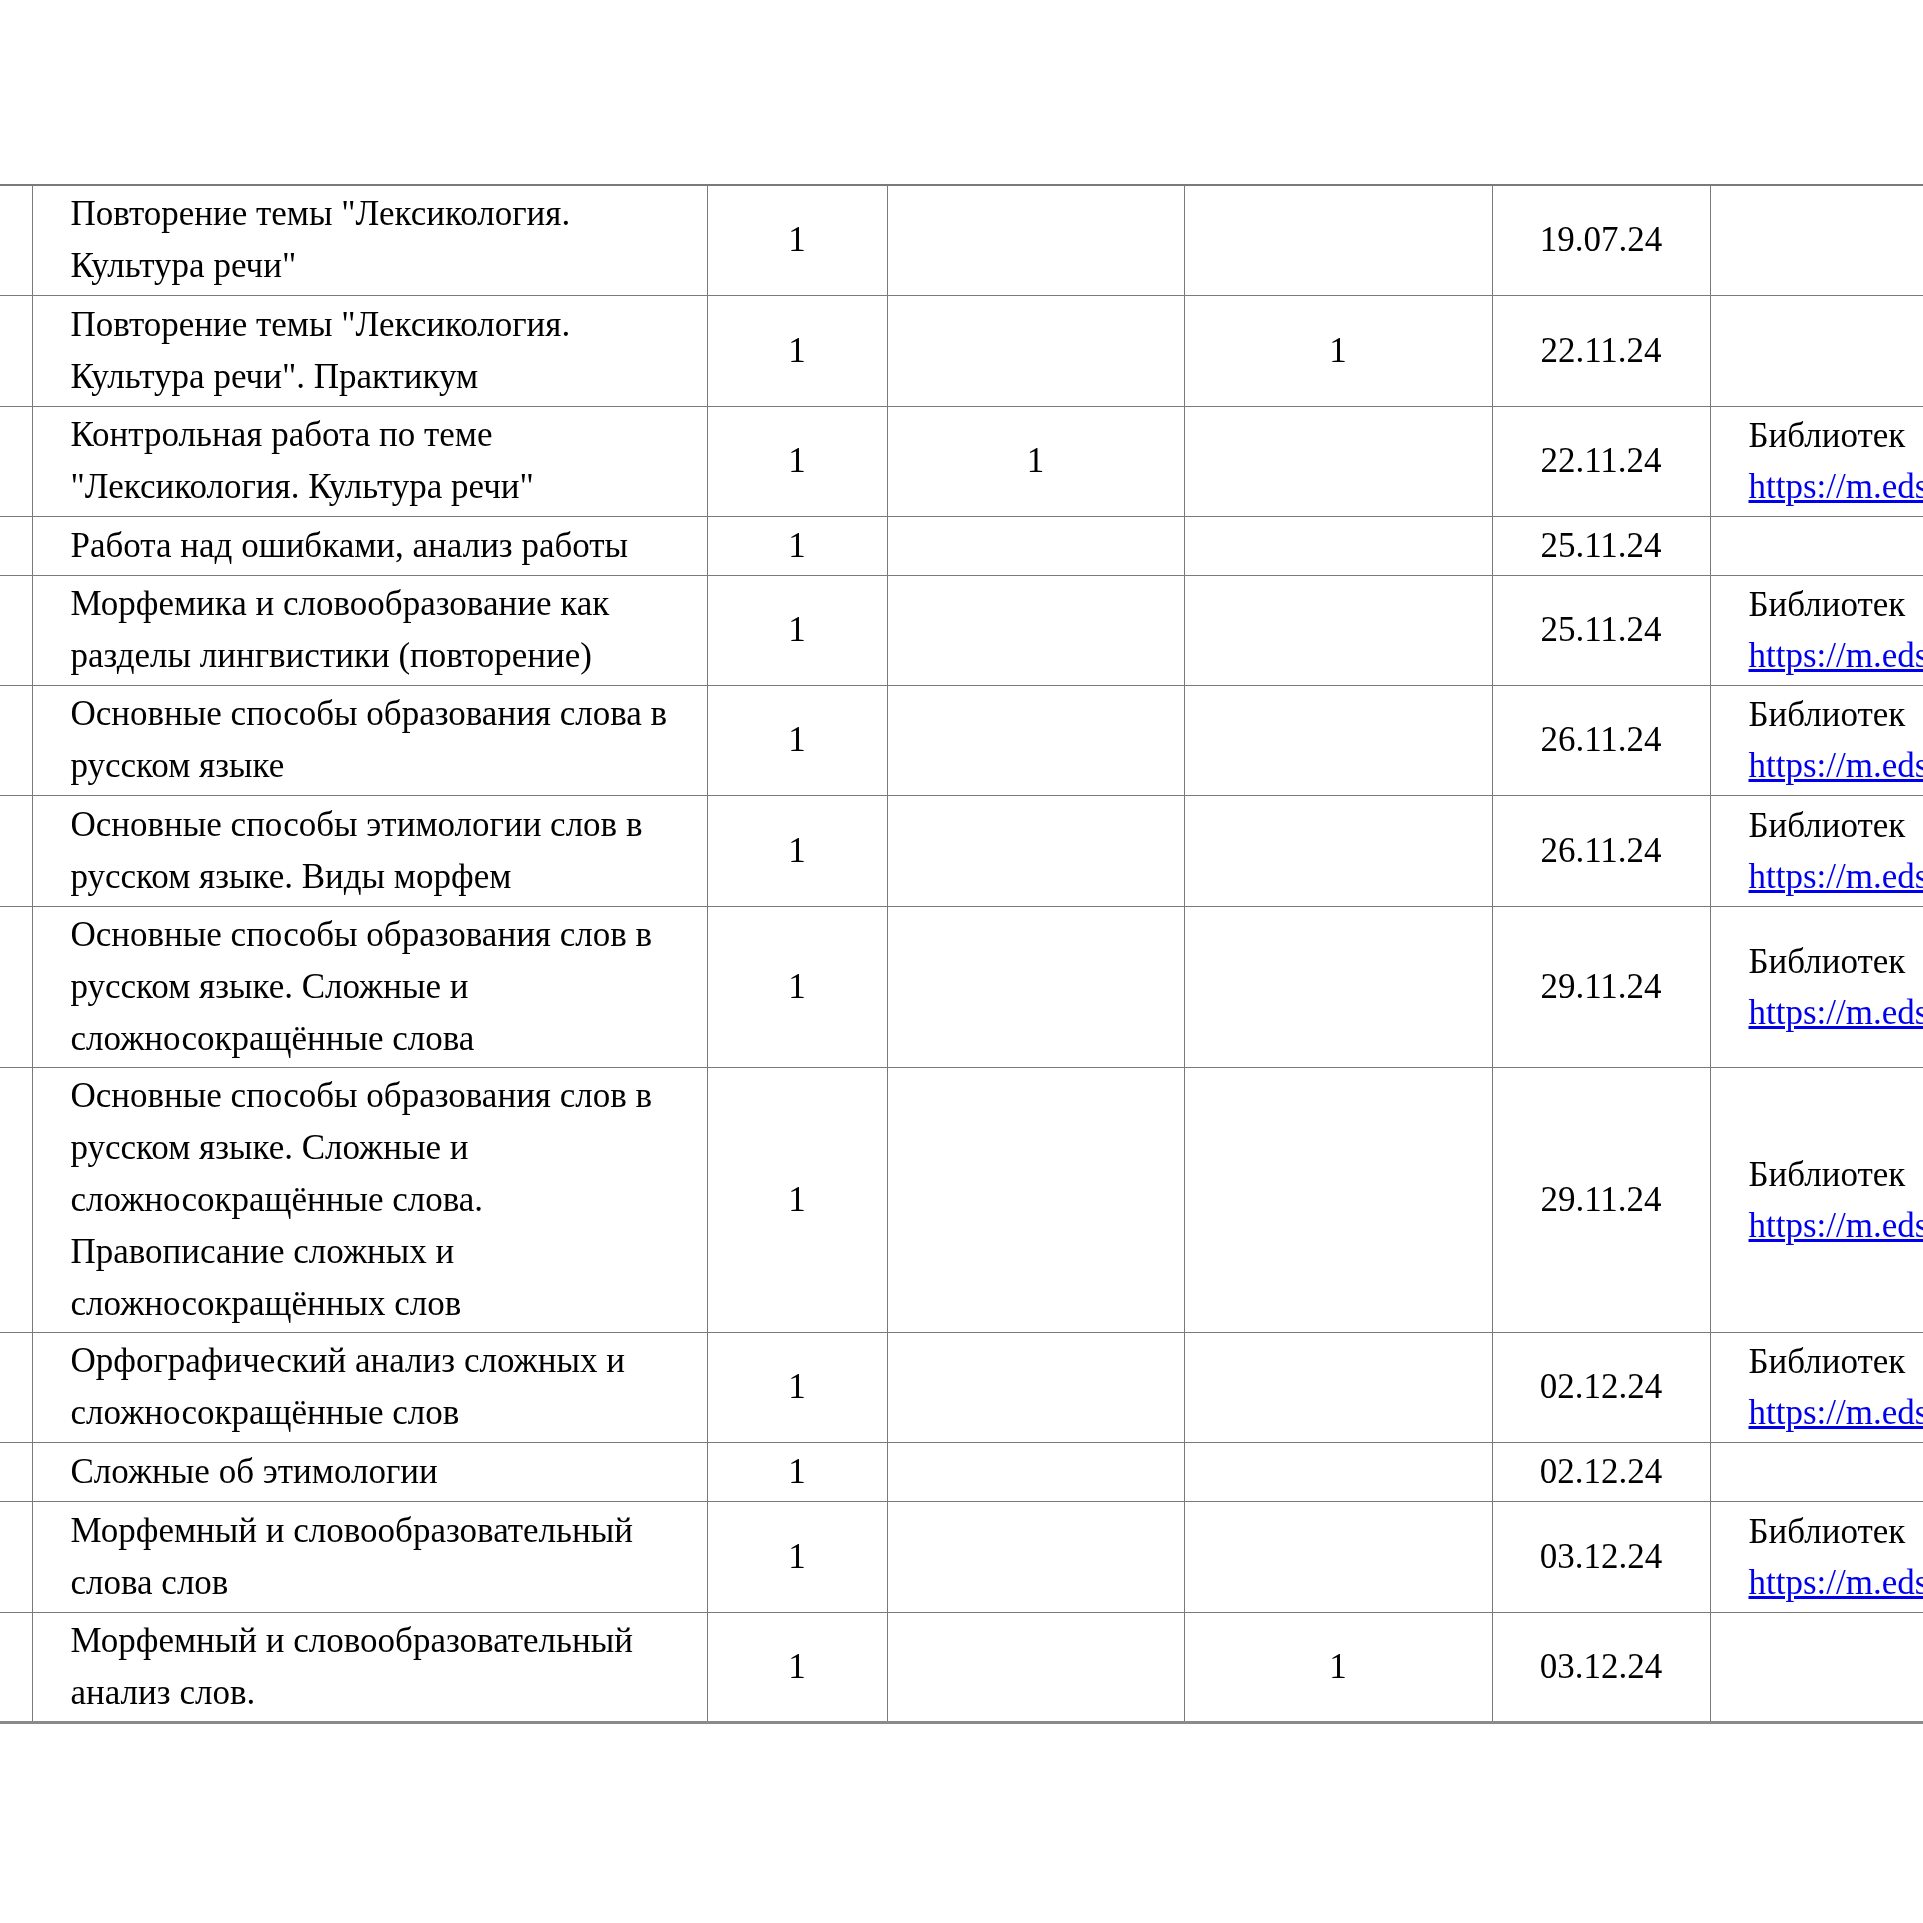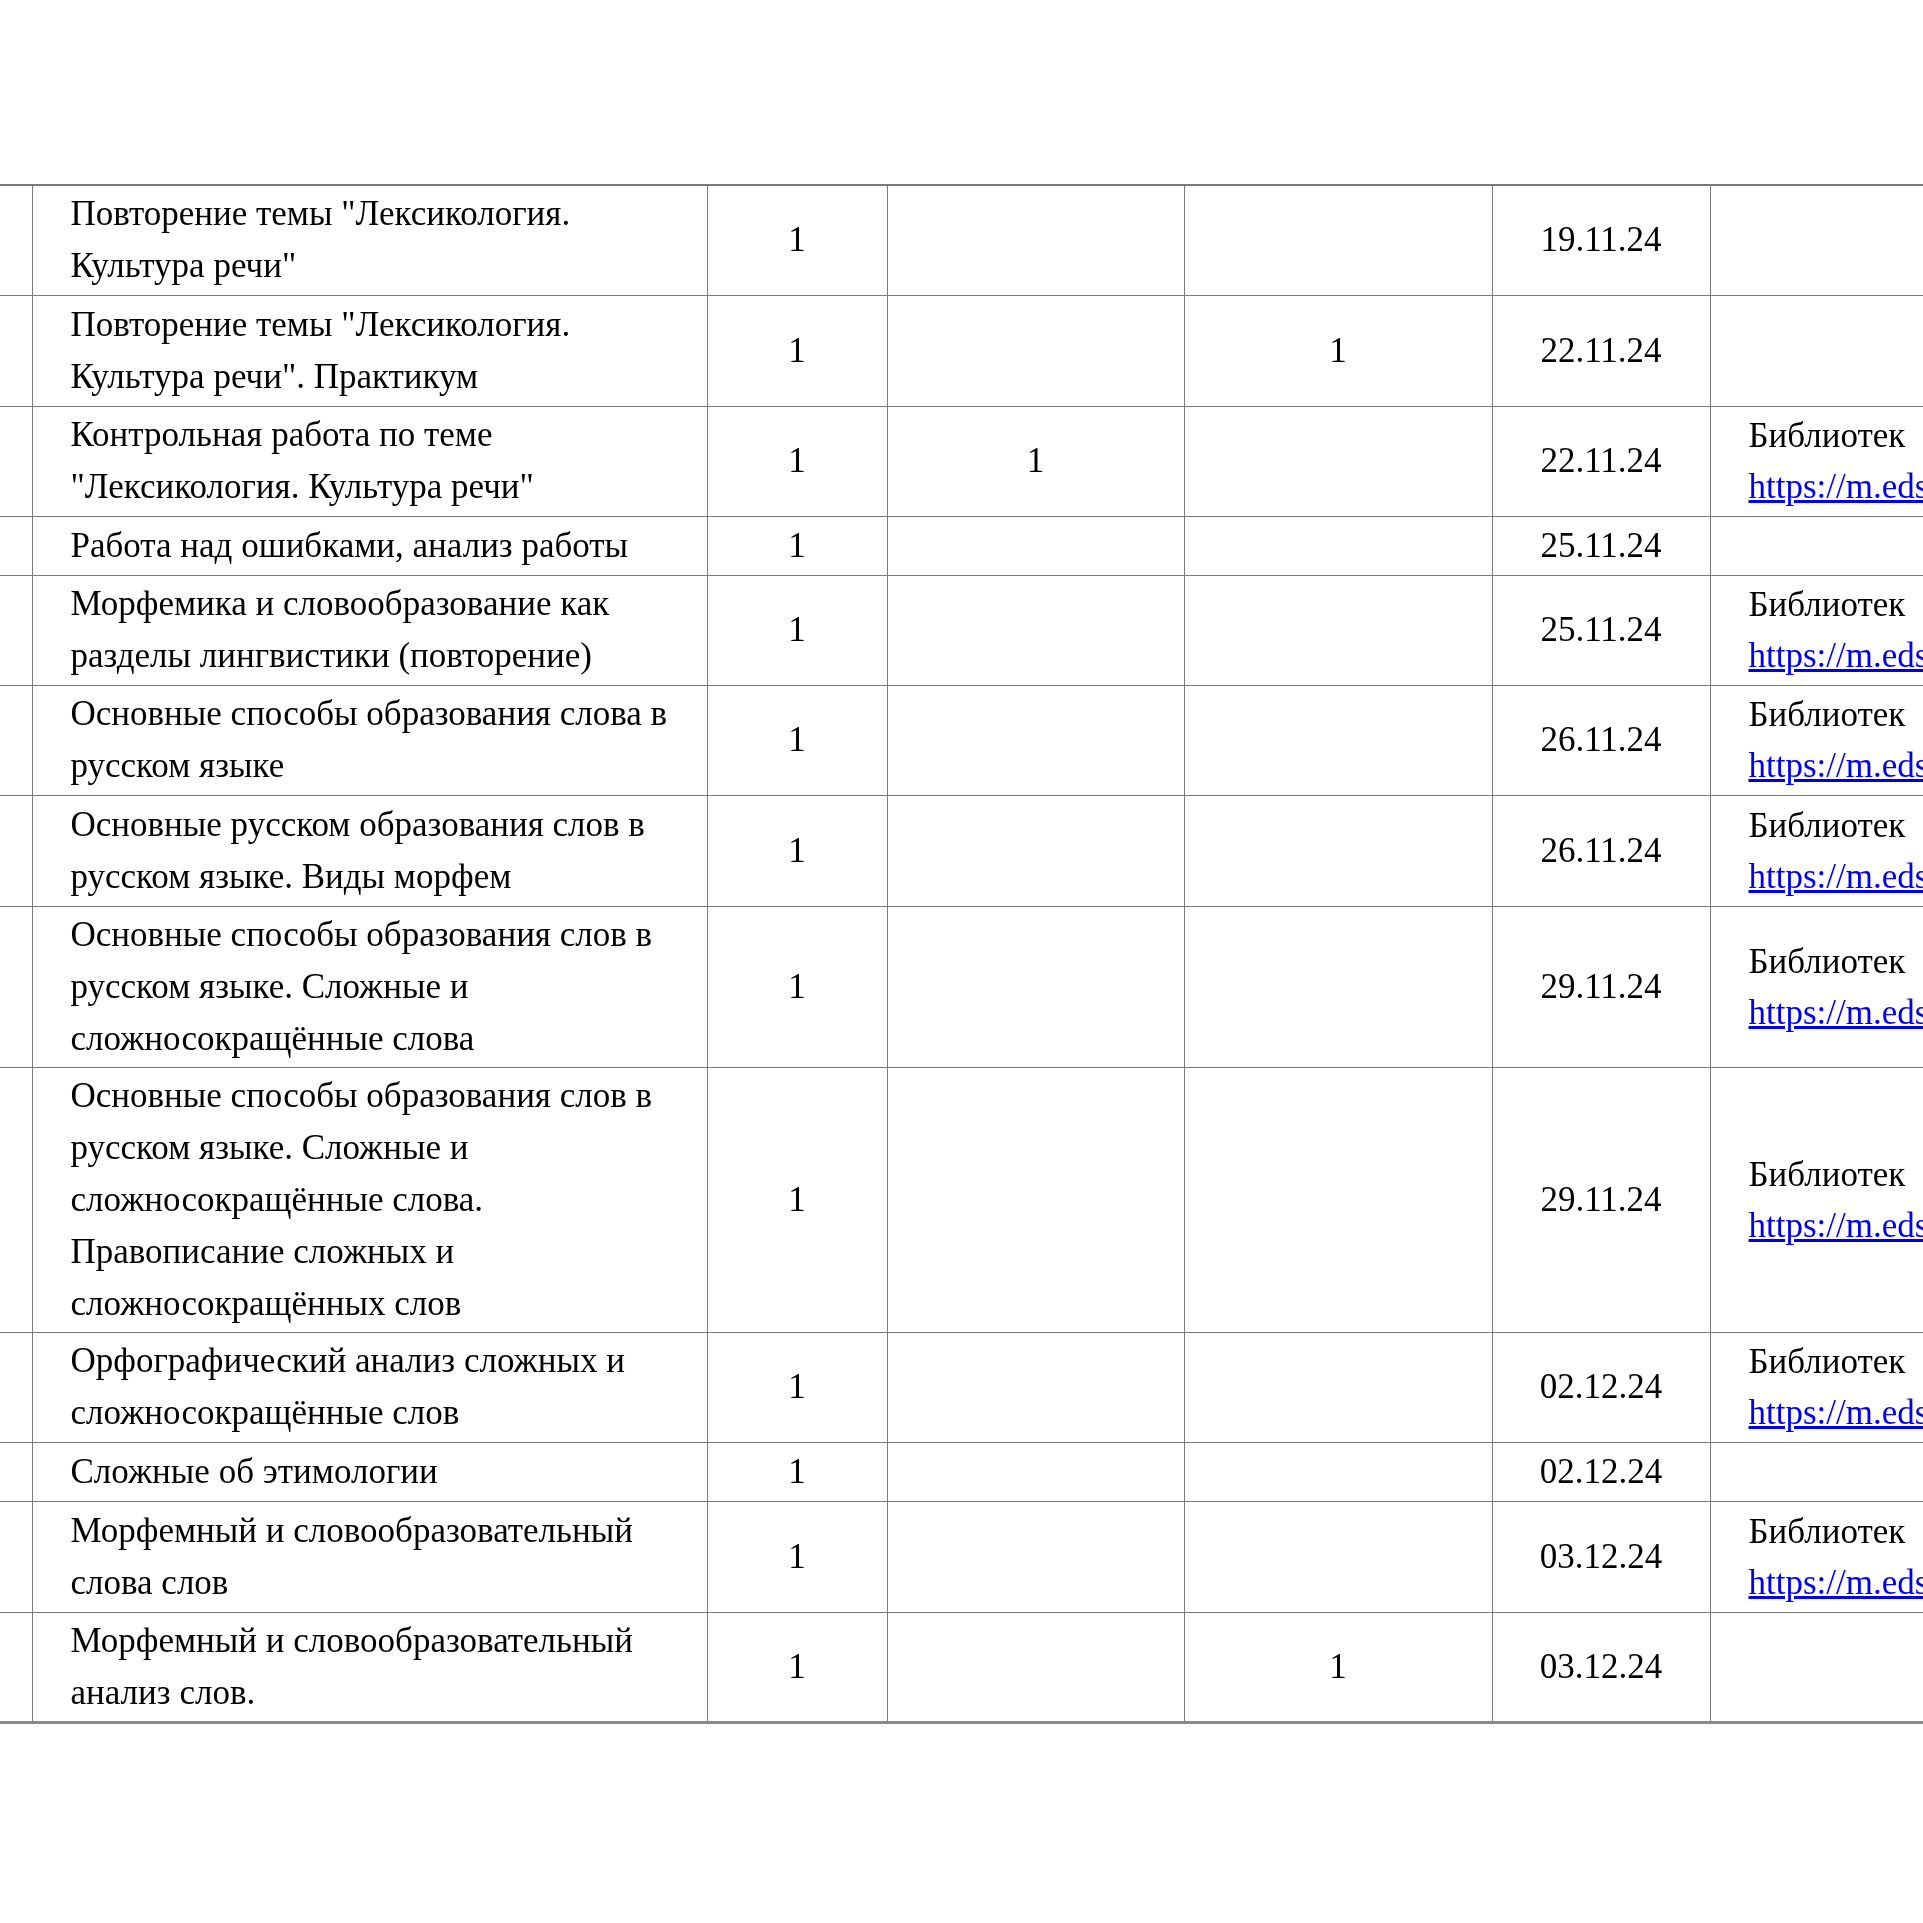--- a/index.html
+++ b/index.html
@@ -53,21 +53,21 @@
     <col style="width:218px">
     <col style="width:244px">
   </colgroup>
   <tbody id="rows-body">
   <tr style="height: 110px;">
     <td class="c0"></td>
     <td class="topic">Повторение темы "Лексикология. Культура речи"</td>
     <td class="num">1</td>
     <td class="num"></td>
     <td class="num"></td>
-    <td class="date">19.11.24</td>
+    <td class="date">19.07.24</td>
     <td class="res"></td>
   </tr>
 
   <tr style="height: 111px;">
     <td class="c0"></td>
     <td class="topic">Повторение темы "Лексикология. Культура речи". Практикум</td>
     <td class="num">1</td>
     <td class="num"></td>
     <td class="num">1</td>
     <td class="date">22.11.24</td>
@@ -118,21 +118,21 @@
     <td class="num"></td>
     <td class="date">26.11.24</td>
     <td class="res">
       <span class="res-label">Библиотек</span>
       <a class="res-link">https://m.eds</a>
     </td>
   </tr>
 
   <tr style="height: 111px;">
     <td class="c0"></td>
-    <td class="topic">Основные русском образования слов в русском языке. Виды морфем</td>
+    <td class="topic">Основные способы этимологии слов в русском языке. Виды морфем</td>
     <td class="num">1</td>
     <td class="num"></td>
     <td class="num"></td>
     <td class="date">26.11.24</td>
     <td class="res">
       <span class="res-label">Библиотек</span>
       <a class="res-link">https://m.eds</a>
     </td>
   </tr>
 

